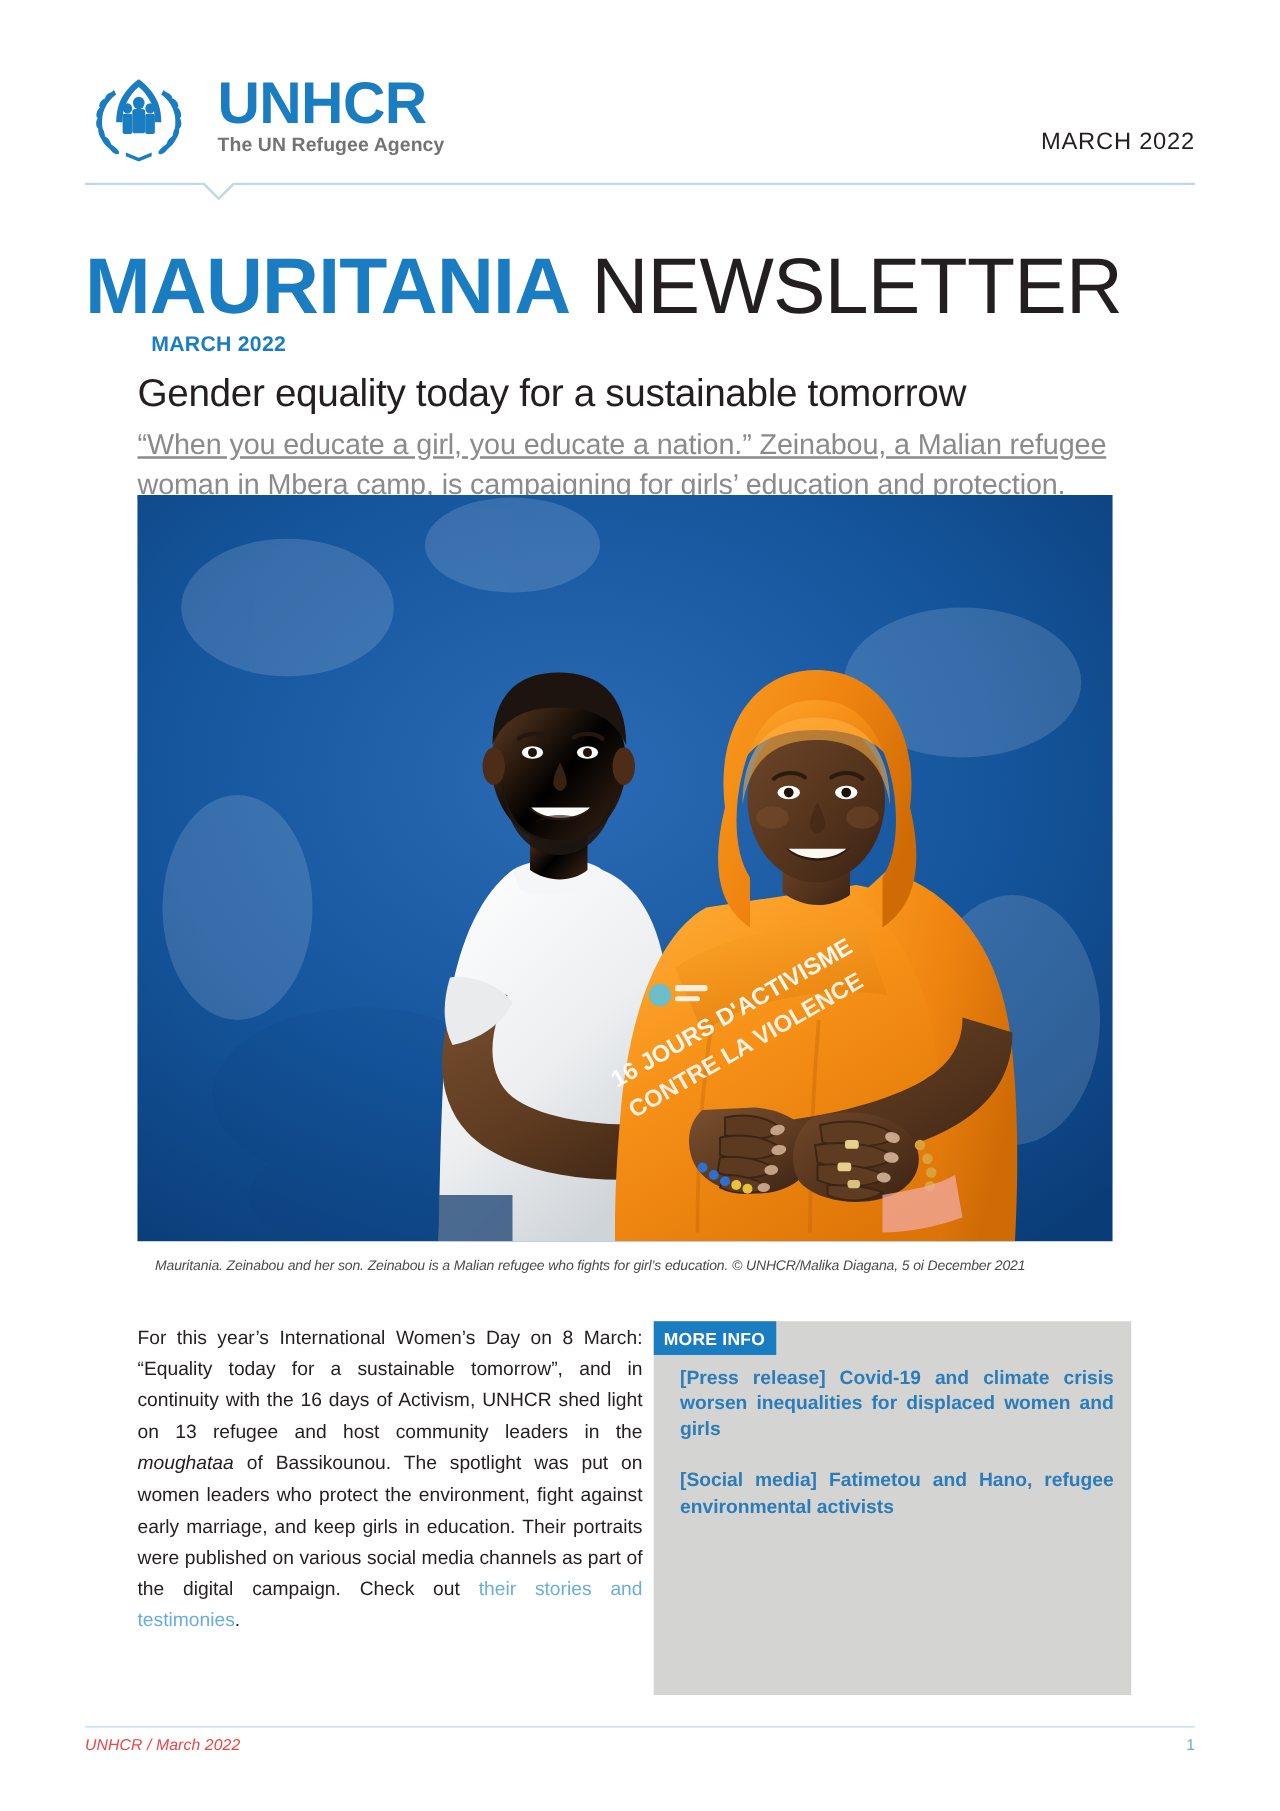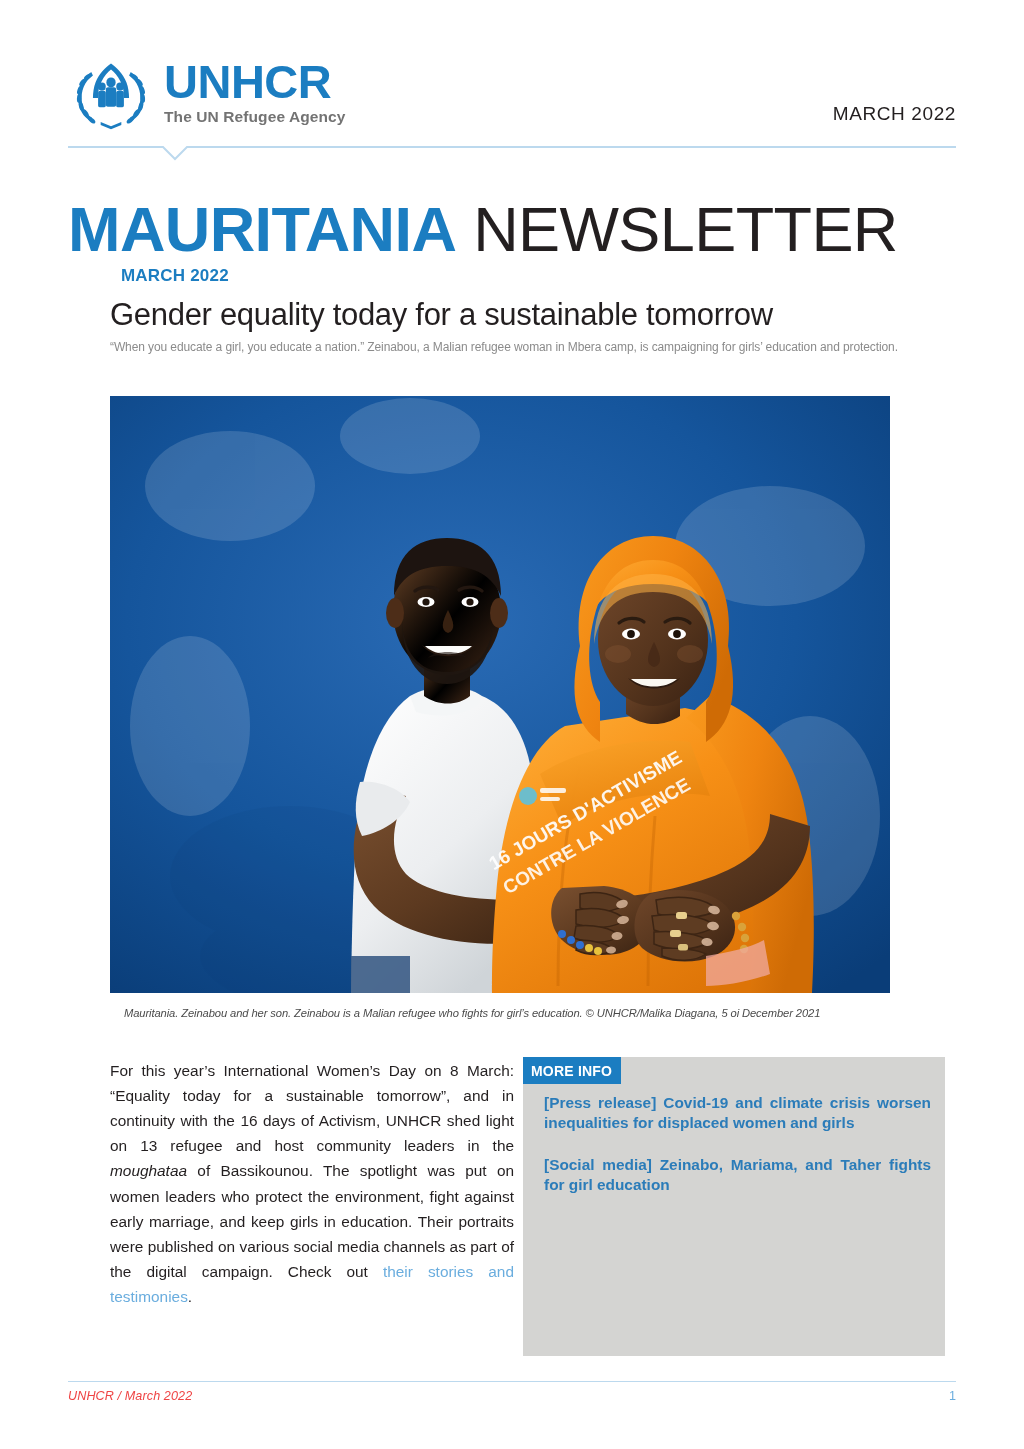--- a/index.html
+++ b/index.html
@@ -29,21 +29,21 @@
     position: absolute;
     left: 0; top: 0;
     width: 1024px; height: 150px;
   }
 
   .logo-block {
     position: absolute;
     left: 68px; top: 48px;
     display: flex;
     align-items: center;
-    gap: 10px;
+    gap: 20px;
   }
 
   .logo-mark { width: 86px; height: 86px; display: block; }
 
   .logo-text { display: flex; flex-direction: column; justify-content: center; }
 
   .logo-word {
     font-size: 47px;
     font-weight: bold;
     letter-spacing: -0.5px;
@@ -101,25 +101,26 @@
   .article-headline {
     font-size: 31px;
     font-weight: normal;
     color: #231f20;
     letter-spacing: -0.3px;
     line-height: 1.12;
   }
 
   .article-standfirst {
     margin-top: 6px;
-    font-size: 12px;
+    font-size: 23px;
     line-height: 1.42;
     color: #8b8b8b;
     letter-spacing: -0.1px;
     max-width: 800px;
+    text-decoration: underline;
   }
 
   
   .photo-frame {
     position: absolute;
     left: 110px; top: 396px;
     width: 780px; height: 597px;
     overflow: hidden;
     background: #0d4e94;
   }
@@ -150,21 +151,21 @@
   .body-col em { font-style: italic; }
   .body-col a.inline-link {
     color: #6aadde;
     text-decoration: none;
   }
 
   
   .moreinfo {
     position: absolute;
     left: 523px; top: 1057px;
-    width: 422px; height: 299px;
+    width: 382px; height: 299px;
     background: #d4d4d2;
   }
 
   .moreinfo-bar {
     position: absolute;
     left: 0; top: 0;
     height: 27px;
     padding: 0 9px 0 8px;
     background: #1b7dc1;
     color: #ffffff;
@@ -493,21 +494,21 @@
   <div class="body-col">
     <p>
       <span>For this year’s International Women’s Day on 8 March: “Equality today for a sustainable tomorrow”, and in continuity with the 16 days of Activism, UNHCR shed light on 13 refugee and host community leaders in the </span><em>moughataa</em><span> of Bassikounou. The spotlight was put on women leaders who protect the environment, fight against early marriage, and keep girls in education. Their portraits were published on various social media channels as part of the digital campaign. Check out </span><a class="inline-link" href="#">their stories and testimonies</a><span>.</span>
     </p>
   </div>
 
   <div class="moreinfo">
     <div class="moreinfo-bar">MORE INFO</div>
     <div class="moreinfo-list">
       <a class="moreinfo-link" href="#">[Press release] Covid-19 and climate crisis worsen inequalities for displaced women and girls</a>
-      <a class="moreinfo-link" href="#">[Social media] Zeinabo, Mariama, and Taher fights for girl education</a>
+      <a class="moreinfo-link" href="#">[Social media] Fatimetou and Hano, refugee environmental activists</a>
     </div>
   </div>
 
   <div class="footer-rule"></div>
   <div class="footer-left">UNHCR / March 2022</div>
   <div class="footer-right">1</div>
 
 </div>
 
 </body></html>

